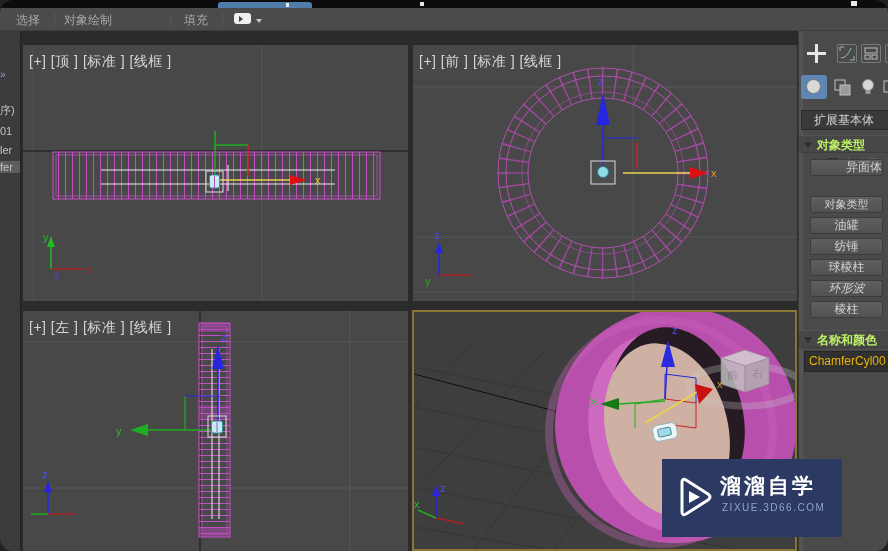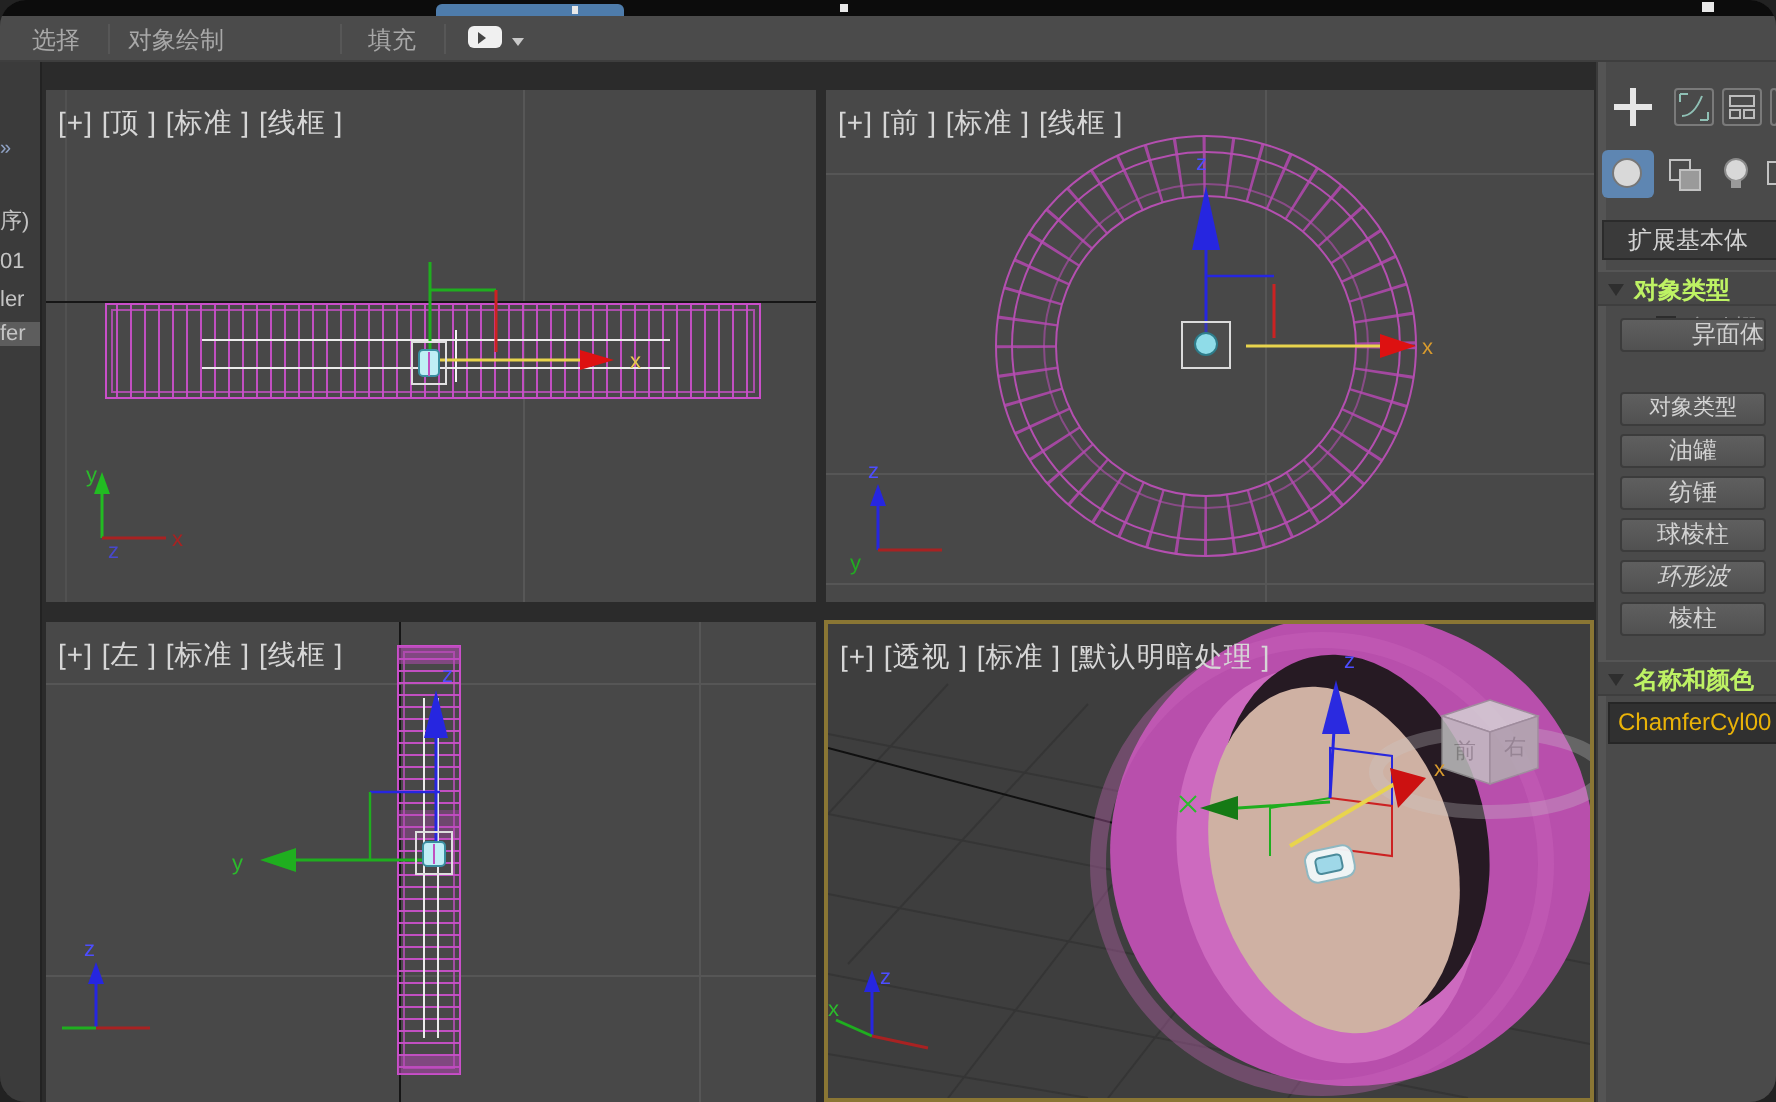--- a/index.html
+++ b/index.html
@@ -255,21 +255,20 @@
         </g>
         <g>
           <line x1="22" y1="206" x2="22" y2="181" stroke="#2626e0" stroke-width="1.5"></line>
           <polygon points="18,184 26,184 22,173" fill="#2626e0"></polygon>
           <text x="26" y="180" fill="#4d4dff">z</text>
           <line x1="22" y1="206" x2="4" y2="198" stroke="#1fae1f" stroke-width="1.5"></line>
           <text x="0" y="196" fill="#2bbb2b">x</text>
           <line x1="22" y1="206" x2="50" y2="212" stroke="#a82222" stroke-width="1.5"></line>
         </g>
       </svg>
-      <div class="vplabel">[+] [透视 ] [标准 ] [默认明暗处理 ]</div>
     </div>
 
     <div class="panel">
       <div style="position:absolute;left:0;top:0;width:4px;height:520px;background:#545454;"></div>
       <div class="ptab cross" style="left:8px;"></div>
       <div class="ptab ticon" style="left:38px;">
         <svg width="18" height="17">
             <path d="M3,13 Q9,13 13,3" stroke="#8fc0b5" fill="none"></path>
             <path d="M2,2 h4 M2,2 v4 M16,15 h-4 M16,15 v-4" stroke="#8fc0b5" fill="none"></path>
           </svg>
@@ -322,15 +321,23 @@
       <div class="pbtn" style="top:249px;font-style:italic;">环形波</div>
       <div class="pbtn" style="top:270px;">棱柱</div>
 
       <div class="rollout" style="top:299px;">
         <span class="rtri"></span>
         <span>名称和颜色</span>
       </div>
       <div class="namefield">ChamferCyl00</div>
     </div>
 
+    <div class="wm">
+      <svg width="42" height="44" style="position:absolute;left:12px;top:17px;">
+        <path d="M8,6 Q8,2 12,4 L34,18 Q38,21 34,24 L12,38 Q8,40 8,36 Z" fill="none" stroke="#ffffff" stroke-width="3" stroke-linejoin="round"></path>
+        <path d="M15,15 L26,21 L15,27 Z" fill="#ffffff"></path>
+      </svg>
+      <div class="wm-title">溜溜自学</div>
+      <div class="wm-sub">zixue.3d66.com</div>
+    </div>
 
   </div>
 </div>
 
 </body></html>

